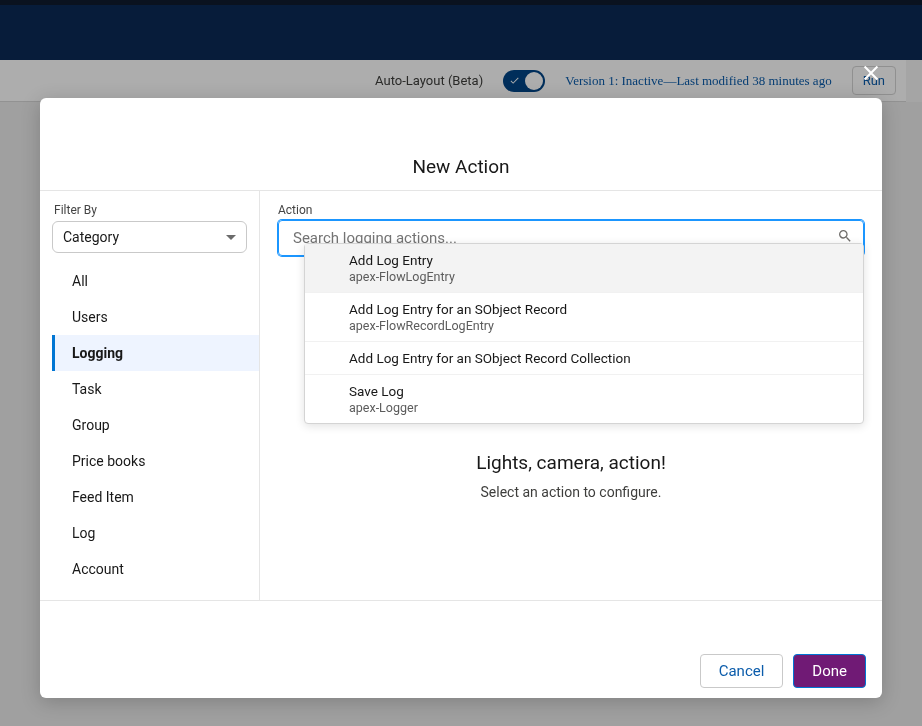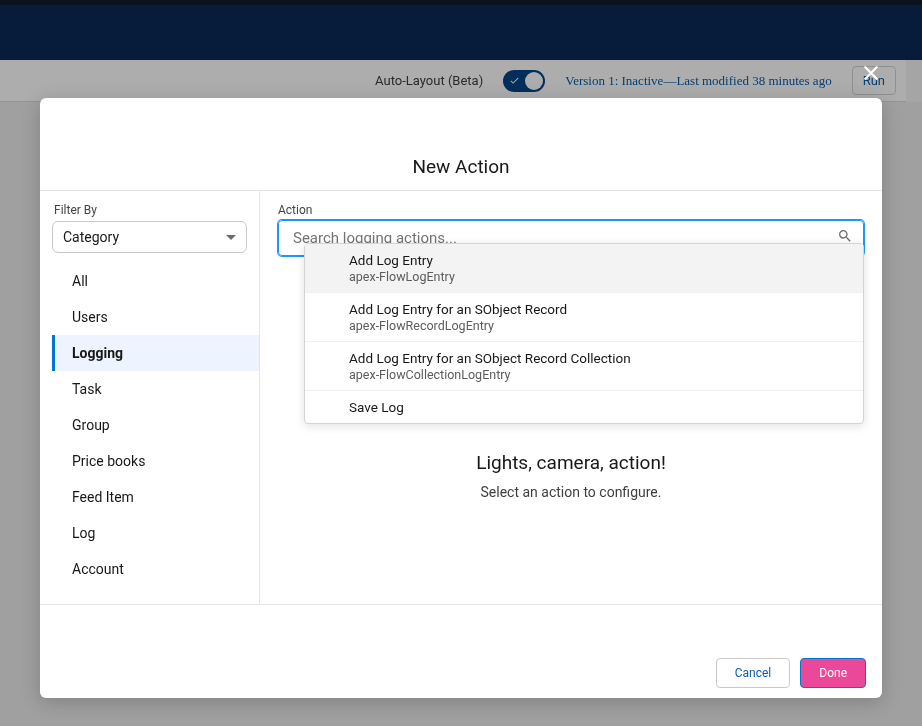--- a/index.html
+++ b/index.html
@@ -303,32 +303,32 @@
     }
     .modal-footer {
       border-top: 1px solid #e5e5e5;
       padding: 10px 16px;
       display: flex;
       justify-content: flex-end;
       gap: 10px;
     }
     .btn {
       padding: 7px 18px;
-      font-size: 12px;
+      font-size: 15px;
       border-radius: 4px;
       cursor: pointer;
       margin-top: 43px;
     }
     .btn-cancel {
       background: #fff;
       border: 1px solid #c9c9c9;
       color: #0b5cab;
     }
     .btn-done {
-      background: #ec4899;
+      background: #701a75;
       border: 1px solid #0176d3;
       color: #fff;
     }
   </style>
 </head>
 <body>
 
 <div class="top-dark-bar"></div>
 <div class="header-nav"></div>
 
@@ -400,24 +400,24 @@
           <div class="dd-item highlight">
             <div class="dd-title">Add Log Entry</div>
             <div class="dd-sub">apex-FlowLogEntry</div>
           </div>
           <div class="dd-item">
             <div class="dd-title">Add Log Entry for an SObject Record</div>
             <div class="dd-sub">apex-FlowRecordLogEntry</div>
           </div>
           <div class="dd-item">
             <div class="dd-title">Add Log Entry for an SObject Record Collection</div>
-            <div class="dd-sub">apex-FlowCollectionLogEntry</div>
           </div>
           <div class="dd-item">
             <div class="dd-title">Save Log</div>
+            <div class="dd-sub">apex-Logger</div>
           </div>
         </div>
 
       <div class="empty-state">
         <div class="empty-heading">Lights, camera, action!</div>
         <div class="empty-sub">Select an action to configure.</div>
       </div>
     </div>
 
   </div>

